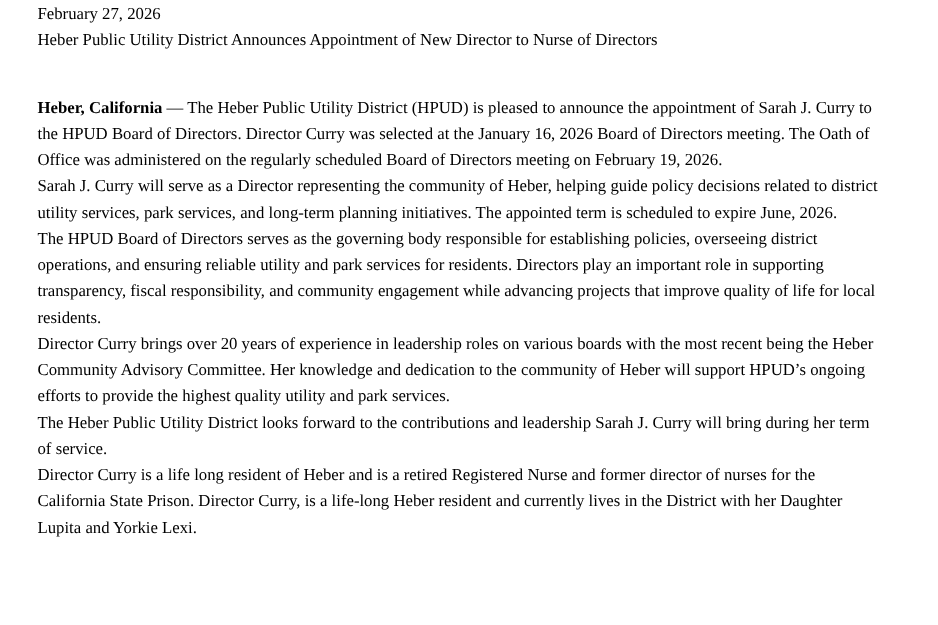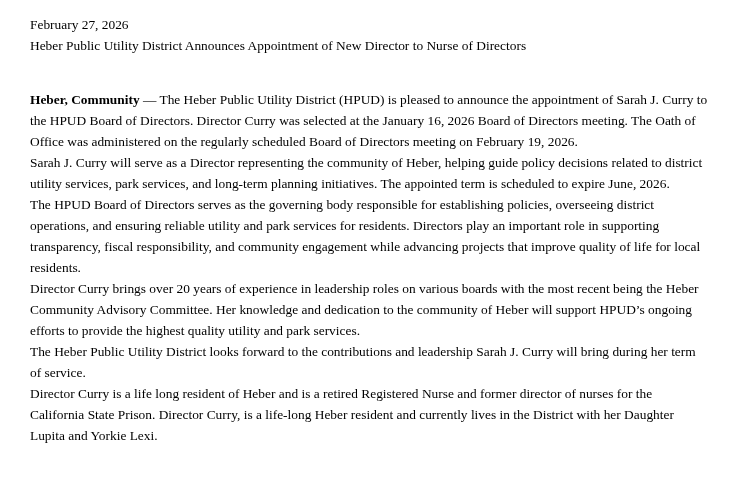--- a/index.html
+++ b/index.html
@@ -5,21 +5,21 @@
   html, body { margin: 0; padding: 0; }
   body {
     width: 750px;
     height: 500px;
     overflow: hidden;
     background: #ffffff;
     color: #000000;
     font-family: "Liberation Serif", serif;
   }
   .page {
-    padding: 14px 8px 0 30px;
+    padding: 0 8px 0 30px;
   }
   .page p, .page h1 {
     font-size: 13.4px;
     line-height: 21px;
     font-weight: normal;
     white-space: pre-line; 
     margin: 0;
   }
   .date {
     font-weight: bold;
@@ -35,21 +35,21 @@
 </style>
 </head>
 <body>
 
 <div class="page">
 
   <p class="date">February 27, 2026</p>
 
   <h1 class="headline">Heber Public Utility District Announces Appointment of New Director to Nurse of Directors</h1>
 
-  <p class="para first"><strong class="lead">Heber, Community</strong><span> — The Heber Public Utility District (HPUD) is pleased to announce the appointment of Sarah J. Curry to
+  <p class="para first"><strong class="lead">Heber, California</strong><span> — The Heber Public Utility District (HPUD) is pleased to announce the appointment of Sarah J. Curry to
 the HPUD Board of Directors. Director Curry was selected at the January 16, 2026 Board of Directors meeting. The Oath of
 Office was administered on the regularly scheduled Board of Directors meeting on February 19, 2026.</span></p>
 
   <p class="para">Sarah J. Curry will serve as a Director representing the community of Heber, helping guide policy decisions related to district
 utility services, park services, and long-term planning initiatives. The appointed term is scheduled to expire June, 2026.</p>
 
   <p class="para">The HPUD Board of Directors serves as the governing body responsible for establishing policies, overseeing district
 operations, and ensuring reliable utility and park services for residents. Directors play an important role in supporting
 transparency, fiscal responsibility, and community engagement while advancing projects that improve quality of life for local
 residents.</p>

